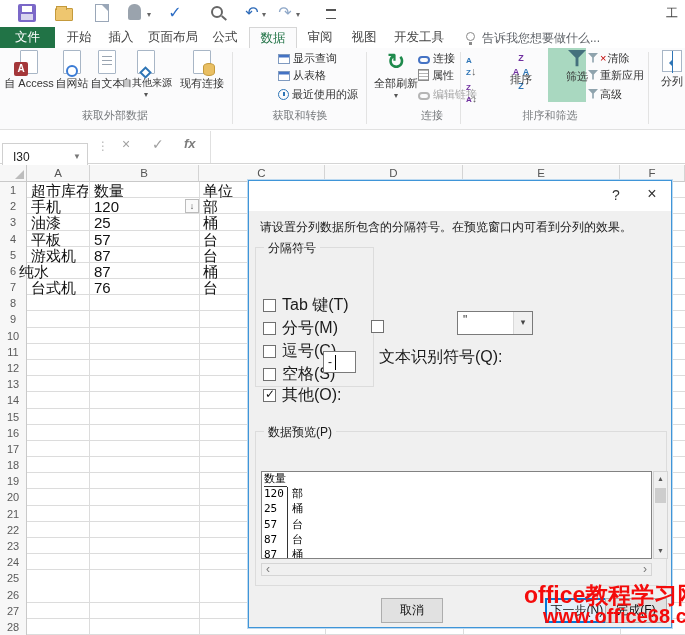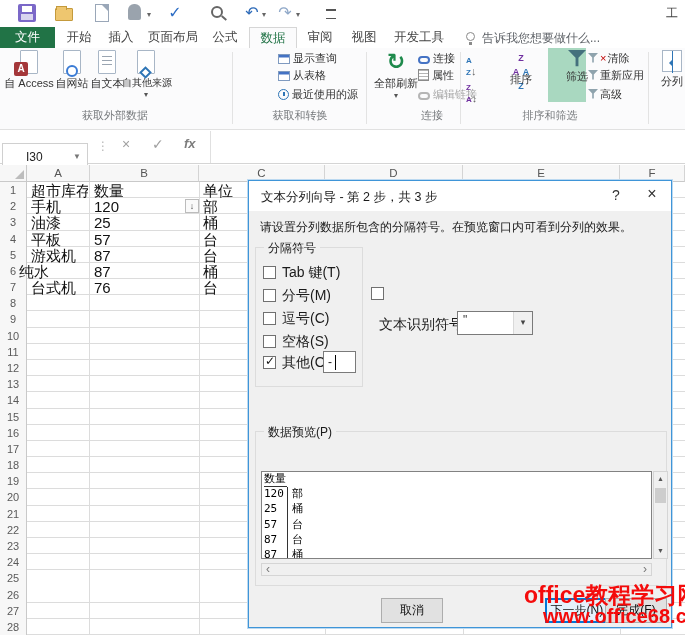--- a/index.html
+++ b/index.html
@@ -62,21 +62,21 @@
   .funnel { width:18px; height:17px; background:#44707d; clip-path:polygon(0 0,100% 0,58% 45%,58% 95%,42% 95%,42% 45%); margin:0 auto; }
   .funnel-s { display:inline-block; width:10px; height:10px; background:#8fa3ad; clip-path:polygon(0 0,100% 0,58% 45%,58% 95%,42% 95%,42% 45%); margin-right:2px; vertical-align:-1px; }
   .filter-active { position:absolute; left:548px; top:0; width:38px; height:54px; background:#a9d8c0; }
   .splitico { position:relative; width:20px; height:22px; background:#fff; border:1px solid #a8b6c6; margin:0 auto; }
   .splitico:before { content:""; position:absolute; left:9px; top:0; width:1px; height:22px; background:#2e75b6; }
   .splitico:after { content:""; position:absolute; left:2px; top:8px; border:4px solid transparent; border-right-color:#2e75b6; }
   .ddv { font-size:8px; color:#555; }
 
   
   #fbar { position:absolute; left:0; top:131px; width:685px; height:33px; background:#fff; border-bottom:1px solid #d5d5d5; }
-  #namebox { position:absolute; left:2px; top:12px; width:86px; height:26px; border:1px solid #d0d0d0; background:#fff; line-height:26px; padding-left:23px; font-size:12px; color:#222; }
+  #namebox { position:absolute; left:2px; top:12px; width:86px; height:26px; border:1px solid #d0d0d0; background:#fff; line-height:26px; padding-left:10px; font-size:12px; color:#222; }
   #namebox .dd { position:absolute; right:6px; top:0; font-size:8px; color:#777; }
   .fsep { position:absolute; left:97px; top:8px; color:#b9b9b9; font-size:12px; }
   .fbtn { position:absolute; top:5px; font-size:14px; color:#a0a0a0; cursor:pointer; }
   .fx { font-style:italic; font-weight:bold; color:#7d7d7d; font-size:13px; }
   #finput { position:absolute; left:210px; top:0; width:475px; height:32px; background:#fff; border-left:1px solid #e0e0e0; }
 
   
   #sheet-corner { position:absolute; left:0; top:165px; width:27px; height:17px; background:#f7f7f7; border-right:1px solid #c9c9c9; border-bottom:1px solid #c9c9c9; }
   #sheet-corner:after { content:""; position:absolute; right:2px; bottom:2px; border-left:9px solid transparent; border-bottom:9px solid #bdbdbd; }
   #colhdrs { position:absolute; left:0; top:165px; width:685px; height:17px; }
@@ -90,21 +90,21 @@
   #autofill-btn { position:absolute; left:185px; top:199px; width:14px; height:14px; background:#fafafa; border:1px solid #bcbcbc; font-size:9px; line-height:12px; text-align:center; color:#444; cursor:pointer; }
 
   
   #dlg { position:absolute; left:248px; top:180px; width:424px; height:448px; background:#f0f0f0; border:1px solid #3f95d8; box-shadow:0 0 0 1px #bcd9f0; z-index:10; }
   #dlg-title { position:absolute; left:0; top:0; width:100%; height:30px; background:#fff; }
   #dlg-title .t { position:absolute; left:12px; top:8px; font-size:12.5px; color:#1a1a1a; white-space:nowrap; }
   .dlg-sys { position:absolute; top:6px; font-size:14px; color:#333; width:22px; text-align:center; cursor:pointer; }
   #dlg-instr { position:absolute; left:11px; top:38px; width:400px; font-size:12px; color:#1a1a1a; }
   .grpbox { position:absolute; border:1px solid #dcdcdc; }
   .grpbox .legend { position:absolute; left:8px; top:-8px; background:#f0f0f0; padding:0 4px; font-size:12px; color:#1a1a1a; white-space:nowrap; }
-  .cbrow { position:absolute; height:16px; line-height:15px; font-size:14px; color:#1a1a1a; cursor:pointer; white-space:nowrap; }
+  .cbrow { position:absolute; height:16px; line-height:15px; font-size:16px; color:#1a1a1a; cursor:pointer; white-space:nowrap;margin-top:32px; }
   .cb { display:inline-block; width:13px; height:13px; background:#fff; border:1px solid #707070; vertical-align:-2px; margin-right:6px; position:relative; }
   .cb.checked:after { content:"✓"; position:absolute; left:1px; top:-3px; font-size:12px; color:#111; font-weight:bold; }
   #other-input { position:absolute; left:74px; top:170px; width:33px; height:22px; background:#fff; border:1px solid #7a7a7a; font-size:12px; padding-left:4px; line-height:20px; }
   #other-input .caret { position:absolute; left:11px; top:3px; width:1px; height:15px; background:#000; }
   #qual-dd { position:absolute; left:208px; top:130px; width:76px; height:24px; background:#fff; border:1px solid #7a7a7a; cursor:pointer; }
   #qual-dd .val { position:absolute; left:5px; top:1px; font-size:12px; color:#333; }
   #qual-dd .btn { position:absolute; right:0; top:0; width:19px; height:22px; background:#f0f0f0; border-left:1px solid #d9d9d9; text-align:center; line-height:20px; font-size:9px; color:#444; }
   #preview-box { position:absolute; left:12px; top:290px; width:391px; height:88px; background:#fff; border:1px solid #828282; overflow:hidden; font-family:"DejaVu Sans Mono",monospace; font-size:11px; color:#000; }
   .pv-cell { position:absolute; height:15px; line-height:14px; white-space:nowrap; }
   .pv-underline { border-bottom:1px solid #333; }
@@ -178,20 +178,26 @@
           <div class="bdg-txt"></div>
         </div>
       <div class="lbl">自文本</div>
     </div>
     <div class="bigbtn" style="left:122px;width:48px">
       <div class="paper">
           <div class="bdg-dia"></div>
         </div>
       <div class="lbl" style="font-size:10px">自其他来源</div>
       <div class="ddv">▾</div>
+    </div>
+    <div class="bigbtn" style="left:178px;width:48px">
+      <div class="paper">
+          <div class="bdg-db"></div>
+        </div>
+      <div class="lbl">现有连接</div>
     </div>
     <div class="rgl" style="left:115px">获取外部数据</div>
     <div class="rdiv" style="left:232px"></div>
 
     <div class="rsmall" style="left:278px;top:3px"><span class="si tblico"></span><span>显示查询</span></div>
     <div class="rsmall" style="left:278px;top:20px"><span class="si tblico"></span><span>从表格</span></div>
     <div class="rsmall" style="left:278px;top:39px"><span class="si clock"></span><span>最近使用的源</span></div>
     <div class="rgl" style="left:300px">获取和转换</div>
     <div class="rdiv" style="left:366px"></div>
 
@@ -303,27 +309,26 @@
       <div class="cell" style="left: 94px; top: 81.9px; width: 103px;">87</div>
       <div class="cell" style="left: 203px; top: 81.9px; width: 120px;">桶</div>
       <div class="cell" style="left: 31px; top: 98.08px; width: 57px;">台式机</div>
       <div class="cell" style="left: 94px; top: 98.08px; width: 103px;">76</div>
       <div class="cell" style="left: 203px; top: 98.08px; width: 120px;">台</div>
     </div>
   <div id="autofill-btn">↓</div>
 
   <div id="dlg">
     <div id="dlg-title">
-      <div class="t">文本分列向导 - 第 2 步，共 3 步</div>
       <div class="dlg-sys" style="right:44px">?</div>
       <div class="dlg-sys" style="right:8px;font-size:16px;top:4px">×</div>
     </div>
     <div id="dlg-instr">请设置分列数据所包含的分隔符号。在预览窗口内可看到分列的效果。</div>
 
-    <div class="grpbox" style="left:6px;top:66px;width:108px;height:140px">
+    <div class="grpbox" style="left:6px;top:66px;width:119px;height:140px">
       <div class="legend">分隔符号</div>
     </div>
     <div class="cbrow" style="left:14px;top:84px"><span class="cb"></span><span>Tab 键(T)</span></div>
     <div class="cbrow" style="left:14px;top:107px"><span class="cb"></span><span>分号(M)</span></div>
     <div class="cbrow" style="left:14px;top:130px"><span class="cb"></span><span>逗号(C)</span></div>
     <div class="cbrow" style="left:14px;top:153px"><span class="cb"></span><span>空格(S)</span></div>
     <div class="cbrow" style="left:14px;top:174px"><span class="cb checked"></span><span>其他(O):</span></div>
     <div id="other-input"><span>-</span><span class="caret"></span></div>
 
     <div class="cbrow" style="left:122px;top:105px"><span class="cb"></span></div>

